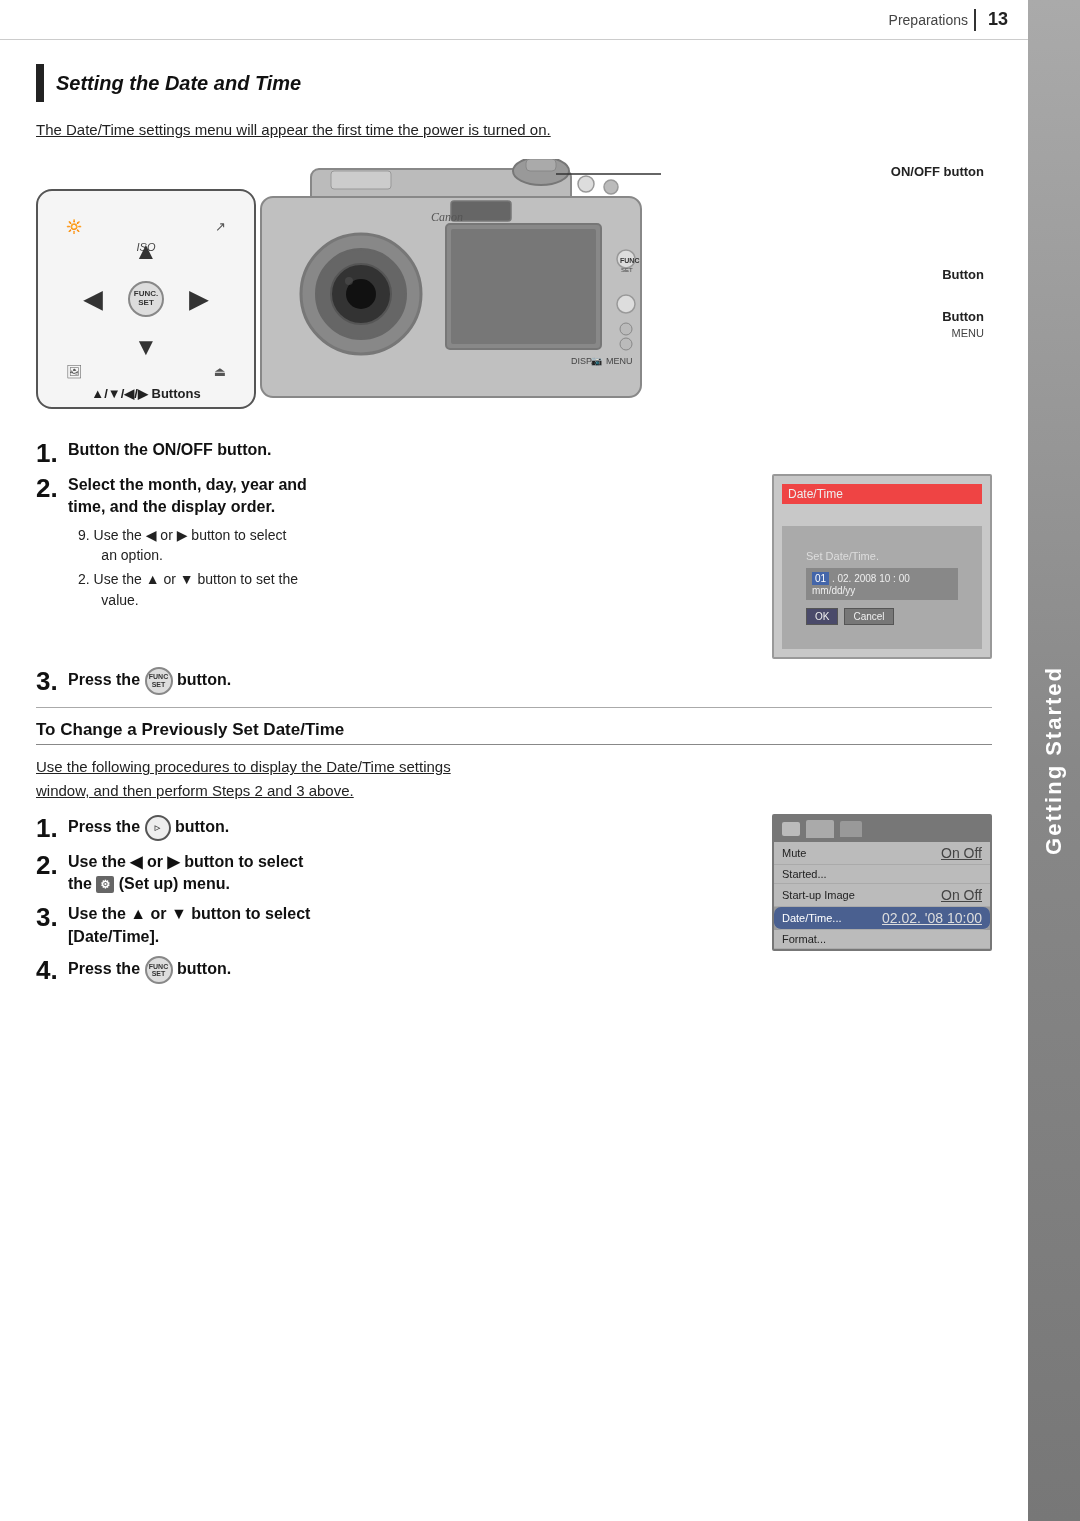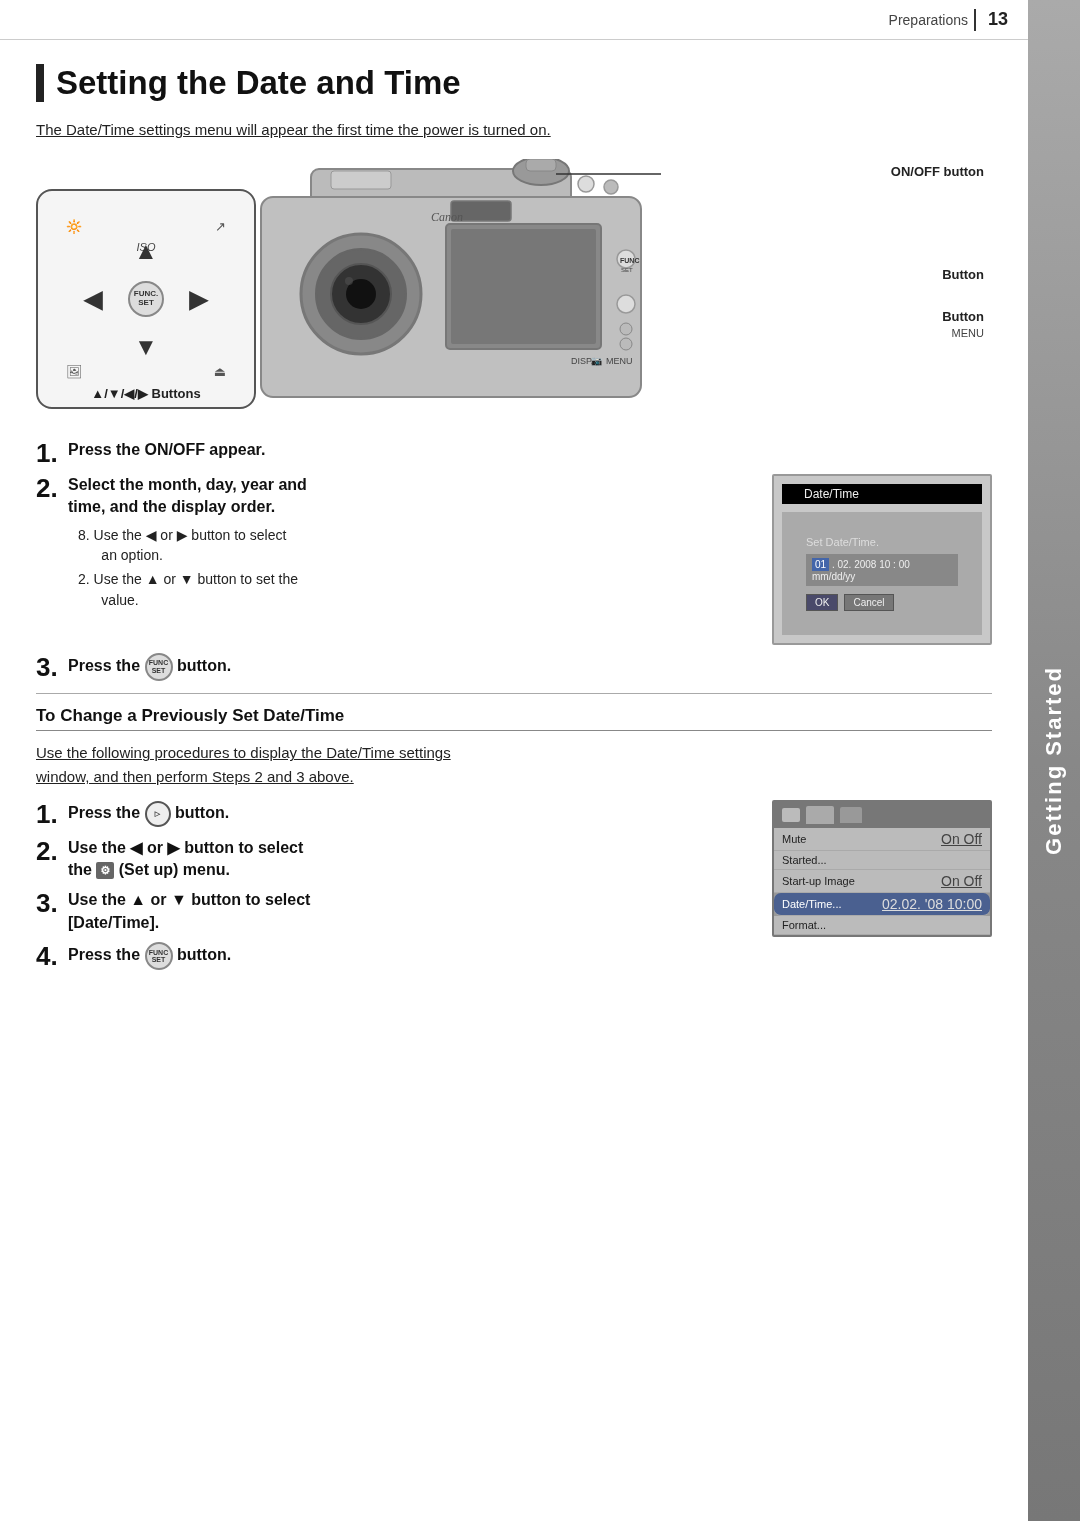--- a/index.html
+++ b/index.html
@@ -81,23 +81,24 @@
       margin-bottom: 16px;
     }
     .title-bar {
       width: 8px;
       height: 38px;
       background: #222;
       margin-right: 12px;
       flex-shrink: 0;
     }
     .title-text {
-      font-size: 33px;
+      font-size: 20px;
       font-weight: bold;
       color: #111;
+      font-style: italic;
     }
 
     
     .intro-text {
       font-size: 15px;
       color: #222;
       line-height: 1.55;
       margin-bottom: 18px;
       text-decoration: underline;
     }
@@ -226,25 +227,25 @@
 
     
     .screenshot-box {
       width: 220px;
       background: #c8c8c8;
       border: 2px solid #999;
       padding: 8px;
       border-radius: 2px;
     }
     .screenshot-title-bar {
-      background: #000000;
+      background: #ef4444;
       color: #eee;
       font-size: 12px;
-      padding: 3px 22px;
-      margin-bottom: 8px;
+      padding: 3px 6px;
+      margin-bottom: 22px;
     }
     .screenshot-content {
       background: #aaa;
       padding: 24px;
       font-size: 11px;
       color: #222;
     }
     .screenshot-field-row {
       background: #888;
       padding: 4px 6px;
@@ -533,36 +534,36 @@
     </div>
 
     <div style="position:absolute; right:8px; top:150px; display:flex; align-items:center; gap:6px;">
       <span style="font-size:13px; font-weight:bold; color:#222;">Button</span>
     </div>
     <div style="position:absolute; right:8px; top:168px; font-size:11px; color:#444;">MENU</div>
   </div>
 
   <div class="main-step">
     <div class="main-step-num"><span>1</span><span class="dot">.</span></div>
-    <div class="main-step-content">Press the ON/OFF appear.</div>
+    <div class="main-step-content">Button the ON/OFF button.</div>
   </div>
 
   <div class="step2-area">
     <div class="step2-left">
       <div class="main-step">
         <div class="main-step-num"><span>2</span><span class="dot">.</span></div>
         <div class="main-step-content">
           <span>Select the month, day, year and</span><br>
           <span>time, and the display order.</span>
         </div>
       </div>
 
       <div class="sub-steps">
         <div class="sub-step">
-          <span>8.  Use the ◀ </span><span>or</span><span> ▶ button to select</span><br>
+          <span>9.  Use the ◀ </span><span>or</span><span> ▶ button to select</span><br>
           &nbsp;&nbsp;&nbsp;&nbsp;&nbsp;&nbsp;<span>an option.</span>
         </div>
         <div class="sub-step">
           <span>2.  Use the ▲ </span><span>or</span><span> ▼ button to set the</span><br>
           &nbsp;&nbsp;&nbsp;&nbsp;&nbsp;&nbsp;<span>value.</span>
         </div>
       </div>
     </div>
 
     <div class="step2-right">

